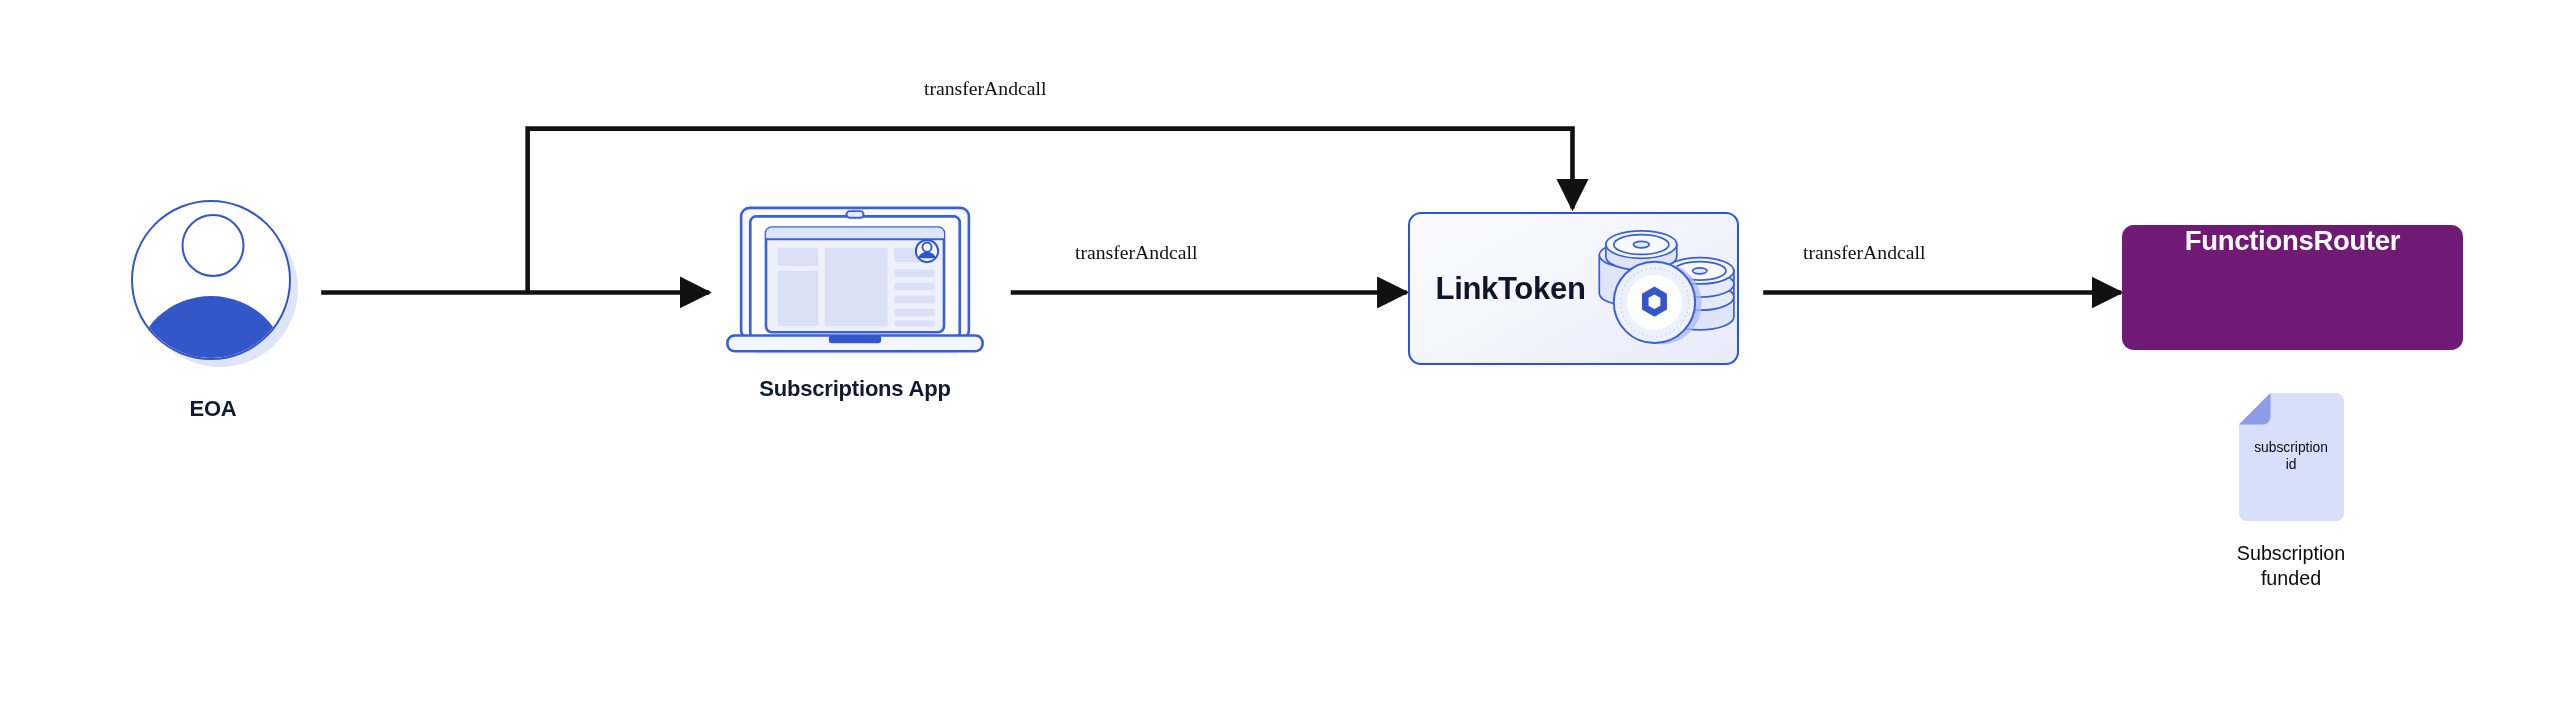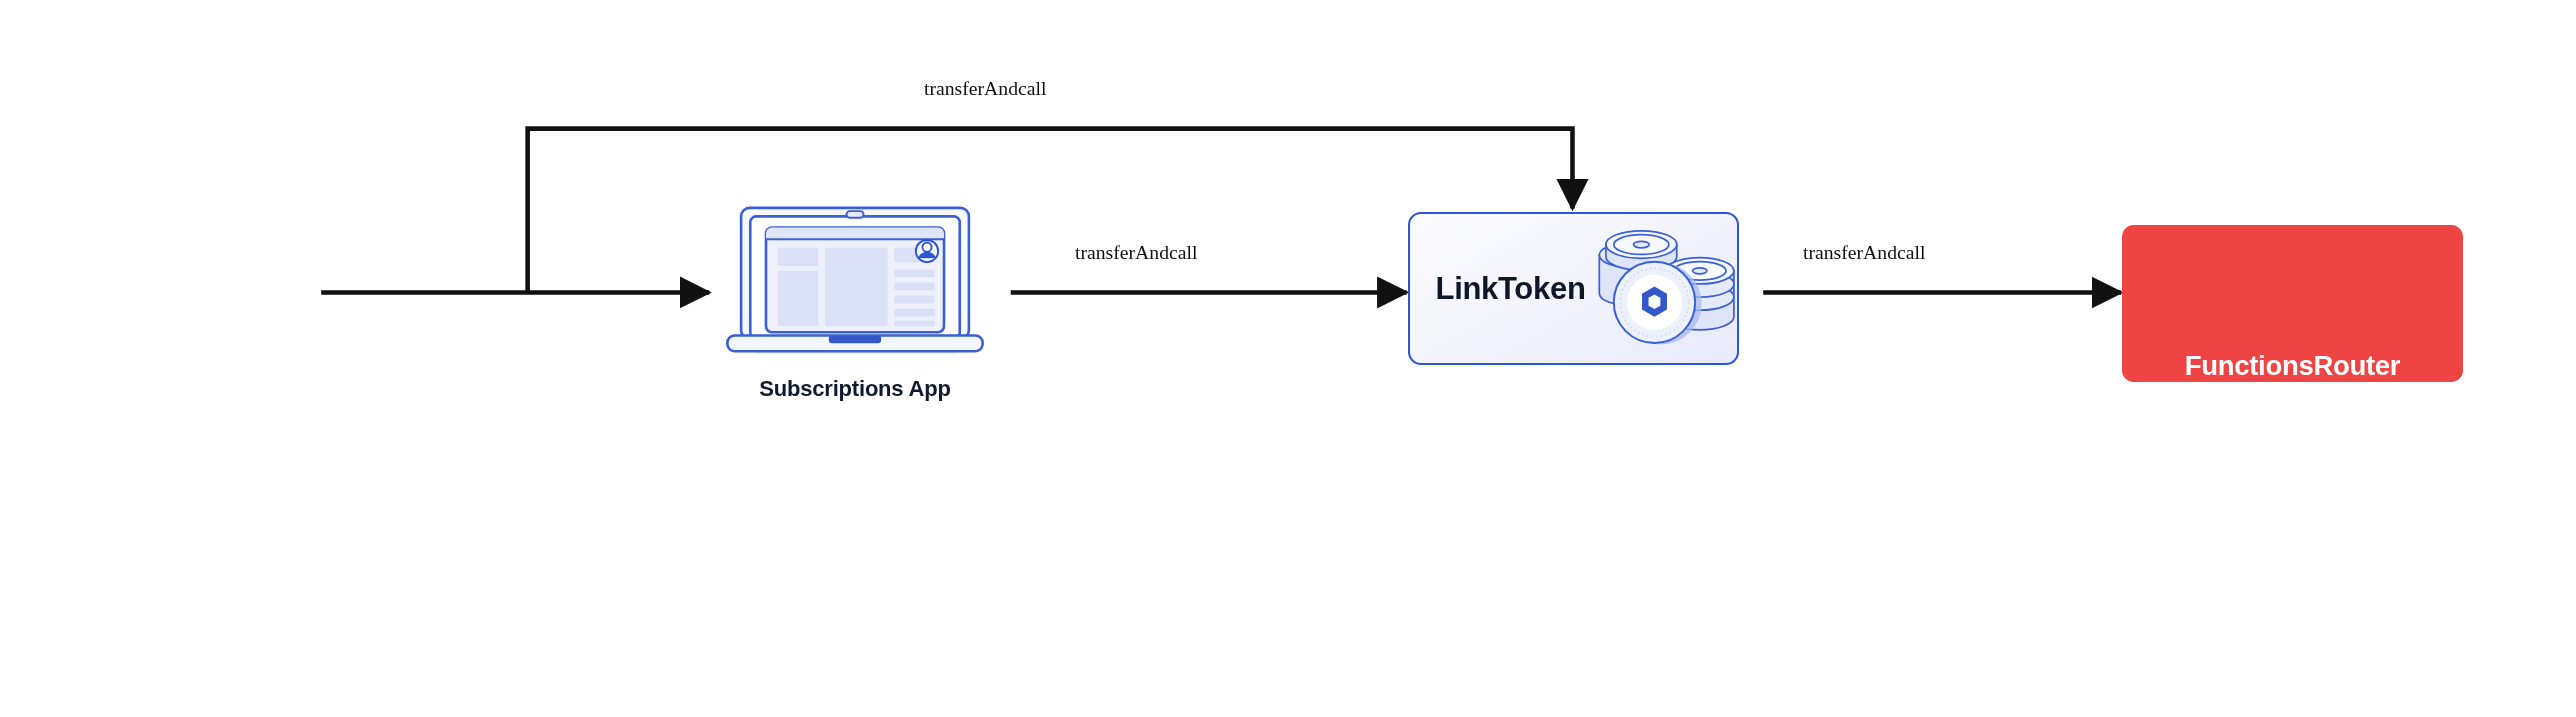--- a/index.html
+++ b/index.html
@@ -158,25 +158,25 @@
 
   
   .router-node {
     left: 2122px;
     top: 225px;
     width: 341px;
     height: 132px;
   }
   .router-box {
     width: 341px;
-    height: 157px;
+    height: 125px;
     border-radius: 11.8px;
-    background: #ef4444;
+    background: #701a75;
     display: flex;
-    align-items: flex-end;
+    align-items: flex-start;
     justify-content: center;
     box-sizing: border-box;
   }
   .router-label {
     color: #ffffff;
     font-size: 27.5px;
     font-weight: bold;
     letter-spacing: -0.3px;
   }
 
@@ -251,20 +251,30 @@
       <line x1="2690" y1="446" x2="3236" y2="446" stroke="#111111" stroke-width="7" marker-end="url(#arrowhead)"></line>
     </g>
   </svg>
 
   <div class="edge-label edge-label-top">transferAndcall</div>
 
   <div class="edge-label edge-label-mid">transferAndcall</div>
 
   <div class="edge-label edge-label-right">transferAndcall</div>
 
+  <div class="node eoa-node">
+    <div class="avatar-wrap">
+      <div class="avatar-shadow"></div>
+      <div class="avatar-disc">
+        <div class="avatar-body"></div>
+      </div>
+      <div class="avatar-head"></div>
+    </div>
+    <div class="caption caption-eoa">EOA</div>
+  </div>
 
   <div class="node app-node">
     <div class="laptop-wrap">
       <svg width="288" height="164" viewBox="0 0 440 250" xmlns="http://www.w3.org/2000/svg">
 
         <rect x="66" y="48" width="312" height="210" rx="12" fill="#eef1fb"></rect>
 
         <rect x="46" y="27" width="348" height="200" rx="13" fill="#f7f9ff" stroke="#3b5fd9" stroke-width="4"></rect>
 
         <rect x="60" y="40" width="320" height="187" rx="9" fill="#ffffff" stroke="#3b5fd9" stroke-width="4"></rect>
@@ -334,15 +344,33 @@
       </svg>
     </div>
   </div>
 
   <div class="node router-node">
     <div class="router-box">
       <span class="router-label">FunctionsRouter</span>
     </div>
   </div>
 
+  <div class="node doc-node">
+    <div class="doc-wrap">
+      <svg width="105" height="128" viewBox="0 0 160 195" xmlns="http://www.w3.org/2000/svg">
+        <path d="M 48 0 L 148 0 a 12 12 0 0 1 12 12 L 160 183
+                 a 12 12 0 0 1 -12 12 L 12 195 a 12 12 0 0 1 -12 -12
+                 L 0 48 Z" fill="#d7dffb"></path>
+        <path d="M 48 0 L 48 36 a 12 12 0 0 1 -12 12 L 0 48 Z" fill="#8b9ce8"></path>
+      </svg>
+      <div class="doc-text">
+        <div>subscription</div>
+        <div>id</div>
+      </div>
+    </div>
+    <div class="doc-caption">
+      <div>Subscription</div>
+      <div>funded</div>
+    </div>
+  </div>
 
 </div>
 
 
 </body></html>

